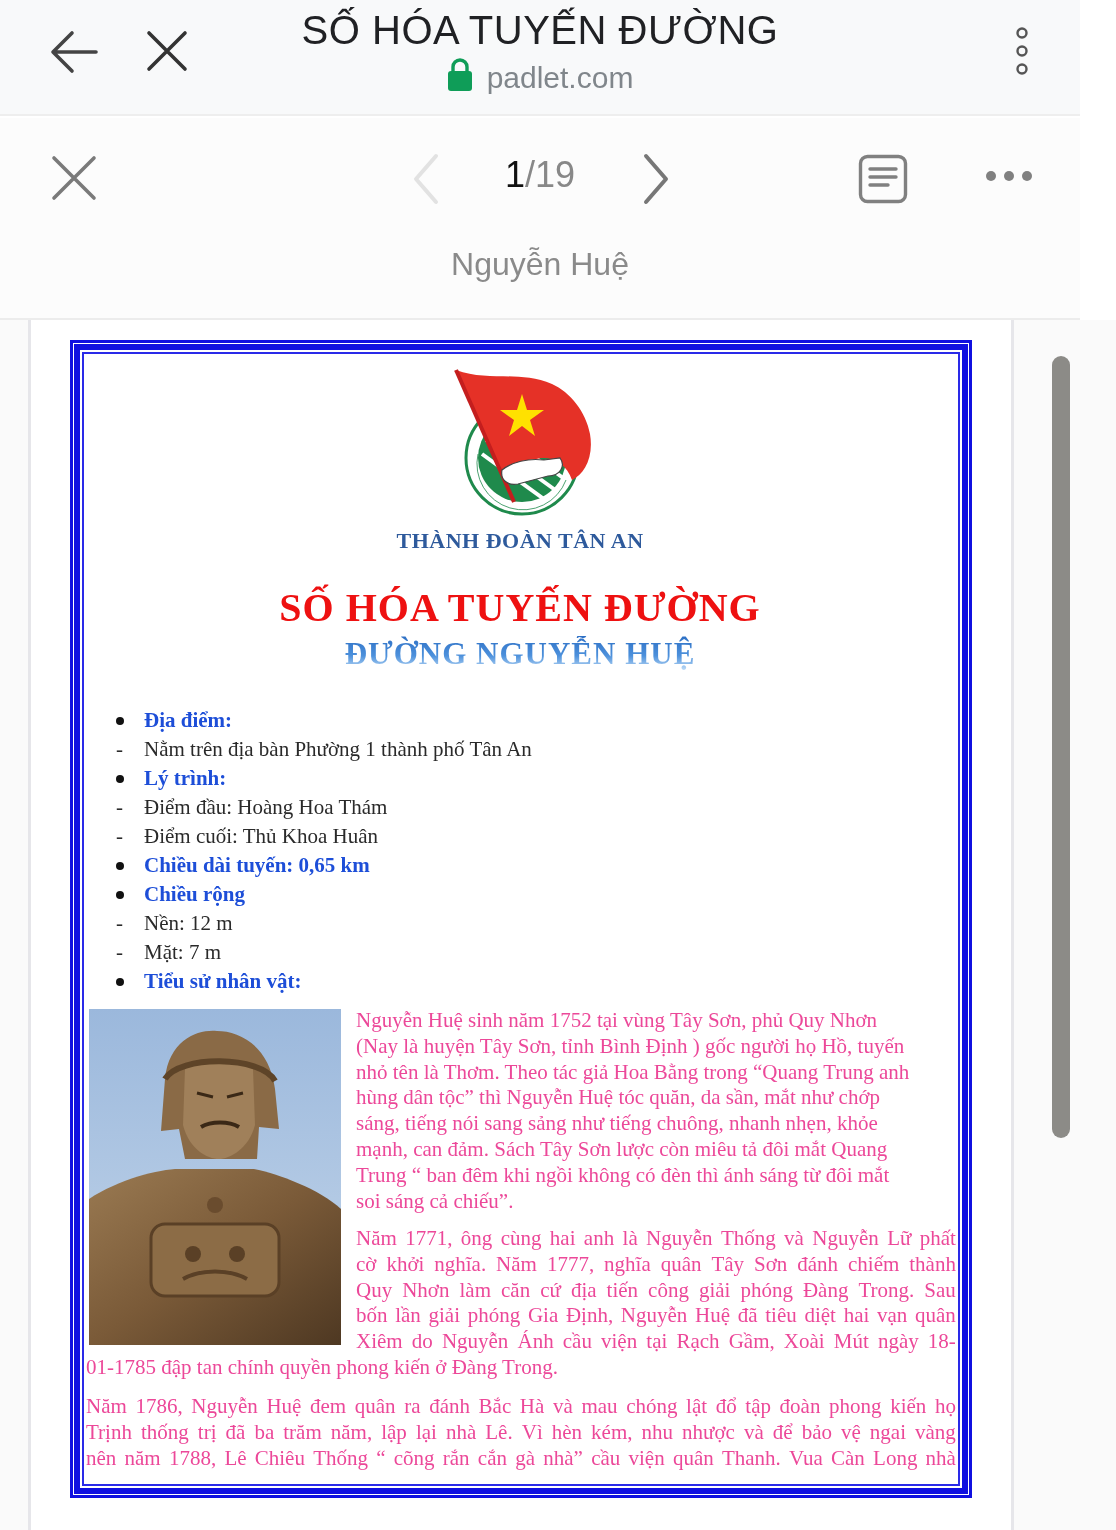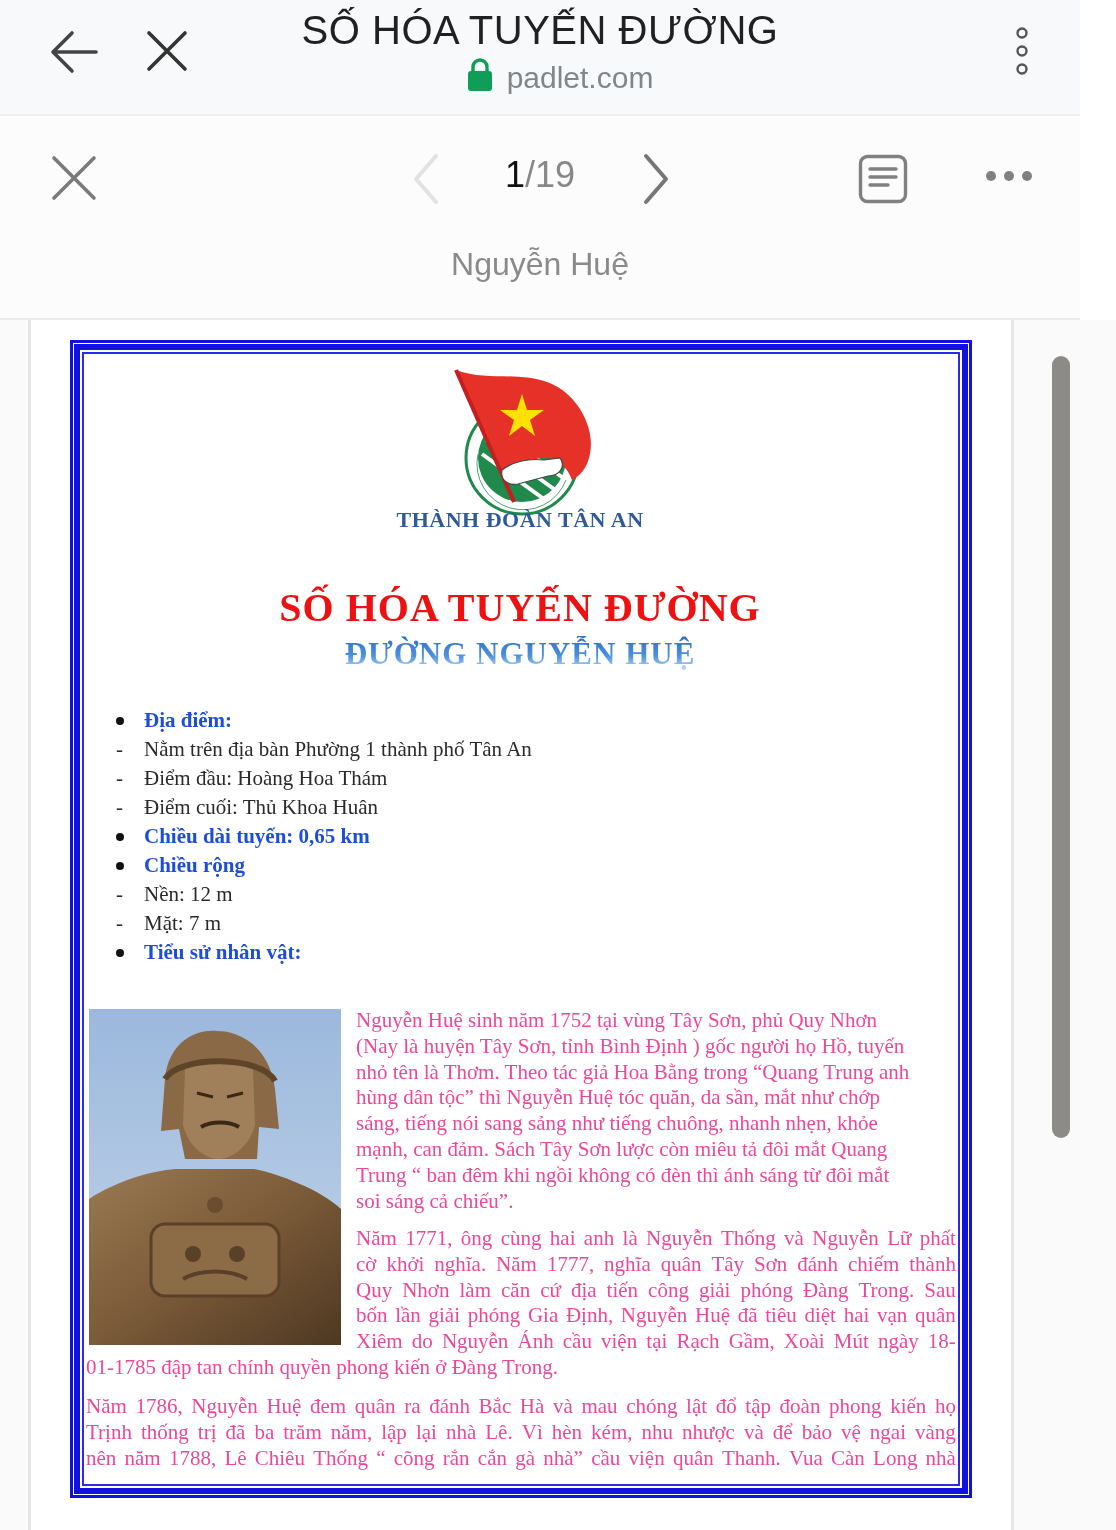--- a/index.html
+++ b/index.html
@@ -4,21 +4,21 @@
 <style>
   * { box-sizing: border-box; margin: 0; padding: 0; }
   html, body { width: 1116px; height: 1530px; overflow: hidden; background: #ffffff; }
   body { position: relative; font-family: "Liberation Sans", sans-serif; }
 
   
   .topbar { position: absolute; left: 0; top: 0; width: 1080px; height: 116px; background: #f8f9fa; border-bottom: 2px solid #eeeeee; }
   .topbar .back { position: absolute; left: 48px; top: 28px; width: 52px; height: 48px; cursor: pointer; }
   .topbar .close { position: absolute; left: 144px; top: 28px; width: 46px; height: 46px; cursor: pointer; }
   .topbar .title { position: absolute; left: 0; width: 1080px; top: 8px; text-align: center; font-size: 40px; color: #202124; letter-spacing: 0.5px; font-family: "Liberation Sans", sans-serif; }
-  .topbar .url { position: absolute; left: 0; width: 1080px; top: 58px; text-align: center; font-size: 30px; color: #80868b; margin-left: 20px; }
+  .topbar .url { position: absolute; left: 0; width: 1080px; top: 58px; text-align: center; font-size: 30px; color: #80868b; }
   .topbar .url .lock { display: inline-block; width: 26px; height: 34px; vertical-align: -4px; margin-right: 14px; }
   .topbar .menu { position: absolute; left: 1008px; top: 26px; width: 28px; height: 52px; cursor: pointer; }
 
   
   .padnav { position: absolute; left: 0; top: 118px; width: 1080px; height: 202px; background: #fcfcfc; border-bottom: 2px solid #ececec; }
   .padnav .x { position: absolute; left: 50px; top: 36px; width: 48px; height: 48px; cursor: pointer; }
   .padnav .prev { position: absolute; left: 408px; top: 34px; width: 34px; height: 54px; cursor: pointer; }
   .padnav .next { position: absolute; left: 640px; top: 34px; width: 34px; height: 54px; cursor: pointer; }
   .padnav .pager { position: absolute; left: 470px; width: 140px; top: 36px; text-align: center; font-size: 36px; color: #888; }
   .padnav .pager .cur { color: #111; }
@@ -31,21 +31,21 @@
   .sheet { position: absolute; left: 28px; top: 0; width: 986px; height: 1210px; background: #ffffff; border-left: 3px solid #e6e6ea; border-right: 3px solid #e6e6ea; }
   .scrollbar-track { position: absolute; left: 1040px; top: 0; width: 40px; height: 1210px; }
   .scroll-thumb { position: absolute; left: 1052px; top: 356px; width: 18px; height: 782px; background: #8c8b87; border-radius: 9px; cursor: pointer; }
 
   
   .frame-outer { position: absolute; left: 70px; top: 340px; width: 902px; height: 1158px; border: 3px solid #1010e0; }
   .frame-mid { position: absolute; left: 74px; top: 344px; width: 894px; height: 1150px; border: 6px solid #1010e0; }
   .frame-inner { position: absolute; left: 82px; top: 352px; width: 878px; height: 1134px; border: 2px solid #2a2ae8; }
 
   .logo { position: absolute; left: 448px; top: 362px; width: 152px; height: 156px; }
-  .org { position: absolute; left: 80px; width: 880px; top: 507px; text-align: center; font-family: "Liberation Serif", serif; font-weight: bold; font-size: 22px; color: #2e5a9c; letter-spacing: 0.5px; }
+  .org { position: absolute; left: 80px; width: 880px; top: 528px; text-align: center; font-family: "Liberation Serif", serif; font-weight: bold; font-size: 22px; color: #2e5a9c; letter-spacing: 0.5px; }
   .main-title { position: absolute; left: 80px; width: 880px; top: 584px; text-align: center; font-family: "Liberation Serif", serif; font-weight: bold; font-size: 40px; color: #ee1111; letter-spacing: 1px; }
   .sub-title { position: absolute; left: 80px; width: 880px; top: 636px; text-align: center; font-family: "Liberation Serif", serif; font-weight: bold; font-size: 31px; letter-spacing: 1px;
      background: linear-gradient(to bottom, #2d6fc4 0%, #4d91dc 55%, #cfe6fa 100%); -webkit-background-clip: text; background-clip: text; color: transparent; }
 
   .info { position: absolute; left: 110px; top: 706px; width: 800px; font-family: "Liberation Serif", serif; font-size: 21px; color: #2a2a2a; }
   .info .row { height: 29px; line-height: 29px; position: relative; padding-left: 34px; white-space: nowrap; }
   .info .row .mark { position: absolute; left: 6px; top: 0; width: 20px; text-align: left; }
   .info .row.bul .mark::before { content: ""; position: absolute; left: 0; top: 11px; width: 8px; height: 8px; border-radius: 50%; background: #111; }
   .info .row.bul { font-weight: bold; color: #1d4ed8; }
   .info .row.dash .mark::before { content: "-"; position: absolute; left: 0; top: 0; }
@@ -145,20 +145,21 @@
   <path d="M30 92 A46 46 0 0 0 118 118" fill="none" stroke="#1f8a4c" stroke-width="0.8"></path>
 </svg>
 
 <div class="org">THÀNH ĐOÀN TÂN AN</div>
 <div class="main-title">SỐ HÓA TUYẾN ĐƯỜNG</div>
 <div class="sub-title">ĐƯỜNG NGUYỄN HUỆ</div>
 
 <div class="info">
   <div class="row bul"><span class="mark"></span><span>Địa điểm:</span></div>
   <div class="row dash"><span class="mark"></span><span>Nằm trên địa bàn Phường 1 thành phố Tân An</span></div>
+  <div class="row bul"><span class="mark"></span><span>Lý trình:</span></div>
   <div class="row dash"><span class="mark"></span><span>Điểm đầu: Hoàng Hoa Thám</span></div>
   <div class="row dash"><span class="mark"></span><span>Điểm cuối: Thủ Khoa Huân</span></div>
   <div class="row bul"><span class="mark"></span><span>Chiều dài tuyến: 0,65 km</span></div>
   <div class="row bul"><span class="mark"></span><span>Chiều rộng</span></div>
   <div class="row dash"><span class="mark"></span><span>Nền: 12 m</span></div>
   <div class="row dash"><span class="mark"></span><span>Mặt: 7 m</span></div>
   <div class="row bul"><span class="mark"></span><span>Tiểu sử nhân vật:</span></div>
 </div>
 
 <svg class="portrait" viewBox="0 0 252 336">

